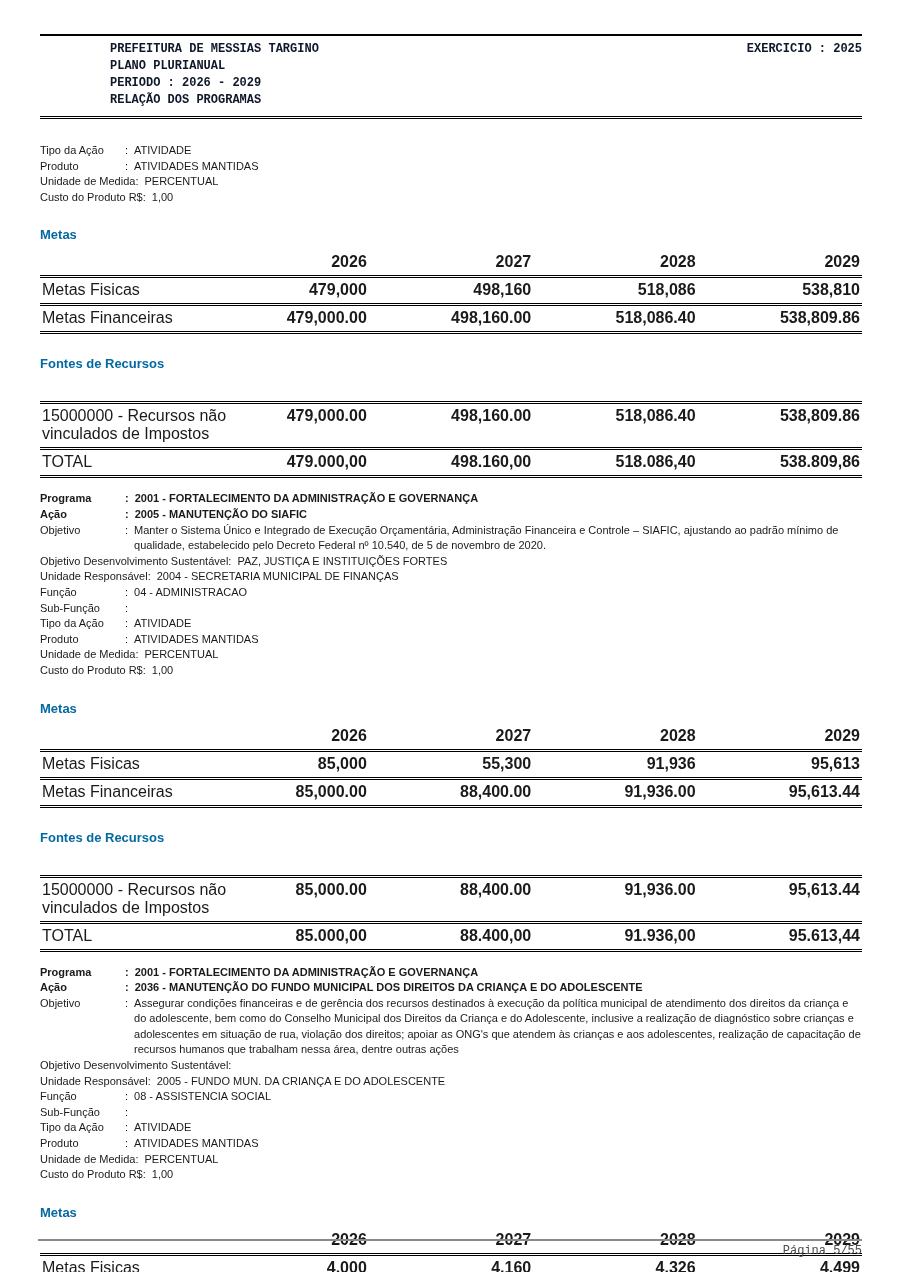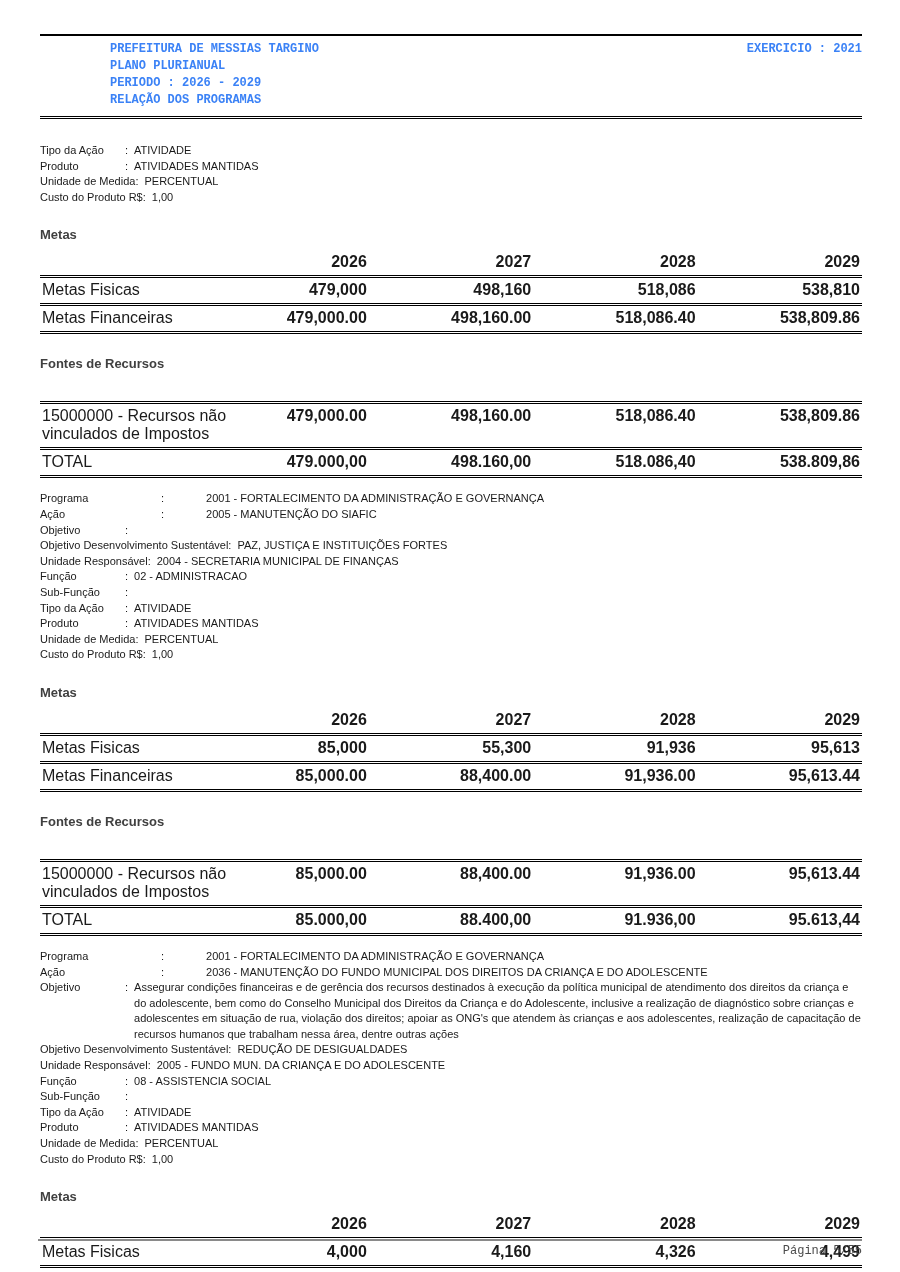--- a/index.html
+++ b/index.html
@@ -16,37 +16,37 @@
 
   
   .doc-header {
     border-top: 2px solid #000;
     border-bottom: 3px double #000;
     padding: 5px 0 7px 0;
     font-family: "Liberation Mono", monospace;
     font-weight: bold;
     font-size: 12px;
     line-height: 17px;
-    color: #3b82f6;
+    color: #0f172a;
   }
   .doc-header .hrow { padding-left: 70px; display: flex; justify-content: space-between; }
 
   
   .fields { font-size: 11px; line-height: 15.6px; }
   .intro { margin-top: 24px; }
   .prog-block { margin-top: 13px; }
   .fline { display: flex; align-items: flex-start; }
   .flabel { min-width: 85px; flex-shrink: 0; }
   .fsep { flex-shrink: 0; margin: 0 6px 0 0; }
   .fvalue { flex: 1; }
-  .fline.bold { font-weight: normal; gap: 36px; }
+  .fline.bold { font-weight: bold; }
 
   
   .sec-heading {
-    font-size: 13px; font-weight: bold; color: #404040;
+    font-size: 13px; font-weight: bold; color: #0369a1;
     margin: 22px 0 0 0;
   }
   .sec-heading.pre-table { margin-bottom: 8px; }
   .sec-heading.pre-fontes { margin-bottom: 30px; }
 
   
   .rpt-table {
     width: 100%;
     border-collapse: collapse;
     font-size: 16px;
@@ -74,21 +74,21 @@
   }
 </style>
 </head>
 <body>
 
 <div class="page">
 
   <header class="doc-header">
     <div class="hrow">
       <span>PREFEITURA DE MESSIAS TARGINO</span>
-      <span>EXERCICIO : 2021</span>
+      <span>EXERCICIO : 2025</span>
     </div>
     <div class="hrow">
       <span>PLANO PLURIANUAL</span>
     </div>
     <div class="hrow">
       <span>PERIODO : 2026 - 2029</span>
     </div>
     <div class="hrow">
       <span>RELAÇÃO DOS PROGRAMAS</span>
     </div>
@@ -187,35 +187,36 @@
       <span class="fvalue">2001 - FORTALECIMENTO DA ADMINISTRAÇÃO E GOVERNANÇA</span>
     </div>
     <div class="fline bold">
       <span class="flabel">Ação</span>
       <span class="fsep">:</span>
       <span class="fvalue">2005 - MANUTENÇÃO DO SIAFIC</span>
     </div>
     <div class="fline">
       <span class="flabel">Objetivo</span>
       <span class="fsep">:</span>
+      <span class="fvalue">Manter o Sistema Único e Integrado de Execução Orçamentária, Administração Financeira e Controle – SIAFIC, ajustando ao padrão mínimo de qualidade, estabelecido pelo Decreto Federal nº 10.540, de 5 de novembro de 2020.</span>
     </div>
     <div class="fline">
       <span class="flabel">Objetivo Desenvolvimento Sustentável</span>
       <span class="fsep">:</span>
       <span class="fvalue">PAZ, JUSTIÇA E INSTITUIÇÕES FORTES</span>
     </div>
     <div class="fline">
       <span class="flabel">Unidade Responsável</span>
       <span class="fsep">:</span>
       <span class="fvalue">2004 - SECRETARIA MUNICIPAL DE FINANÇAS</span>
     </div>
     <div class="fline">
       <span class="flabel">Função</span>
       <span class="fsep">:</span>
-      <span class="fvalue">02 - ADMINISTRACAO</span>
+      <span class="fvalue">04 - ADMINISTRACAO</span>
     </div>
     <div class="fline">
       <span class="flabel">Sub-Função</span>
       <span class="fsep">:</span>
     </div>
     <div class="fline">
       <span class="flabel">Tipo da Ação</span>
       <span class="fsep">:</span>
       <span class="fvalue">ATIVIDADE</span>
     </div>
@@ -311,21 +312,20 @@
       <span class="fvalue">2036 - MANUTENÇÃO DO FUNDO MUNICIPAL DOS DIREITOS DA CRIANÇA E DO ADOLESCENTE</span>
     </div>
     <div class="fline">
       <span class="flabel">Objetivo</span>
       <span class="fsep">:</span>
       <span class="fvalue">Assegurar condições financeiras e de gerência dos recursos destinados à execução da política municipal de atendimento dos direitos da criança e do adolescente, bem como do Conselho Municipal dos Direitos da Criança e do Adolescente, inclusive a realização de diagnóstico sobre crianças e adolescentes em situação de rua, violação dos direitos; apoiar as ONG's que atendem às crianças e aos adolescentes, realização de capacitação de recursos humanos que trabalham nessa área, dentre outras ações</span>
     </div>
     <div class="fline">
       <span class="flabel">Objetivo Desenvolvimento Sustentável</span>
       <span class="fsep">:</span>
-      <span class="fvalue">REDUÇÃO DE DESIGUALDADES</span>
     </div>
     <div class="fline">
       <span class="flabel">Unidade Responsável</span>
       <span class="fsep">:</span>
       <span class="fvalue">2005 - FUNDO MUN. DA CRIANÇA E DO ADOLESCENTE</span>
     </div>
     <div class="fline">
       <span class="flabel">Função</span>
       <span class="fsep">:</span>
       <span class="fvalue">08 - ASSISTENCIA SOCIAL</span>

